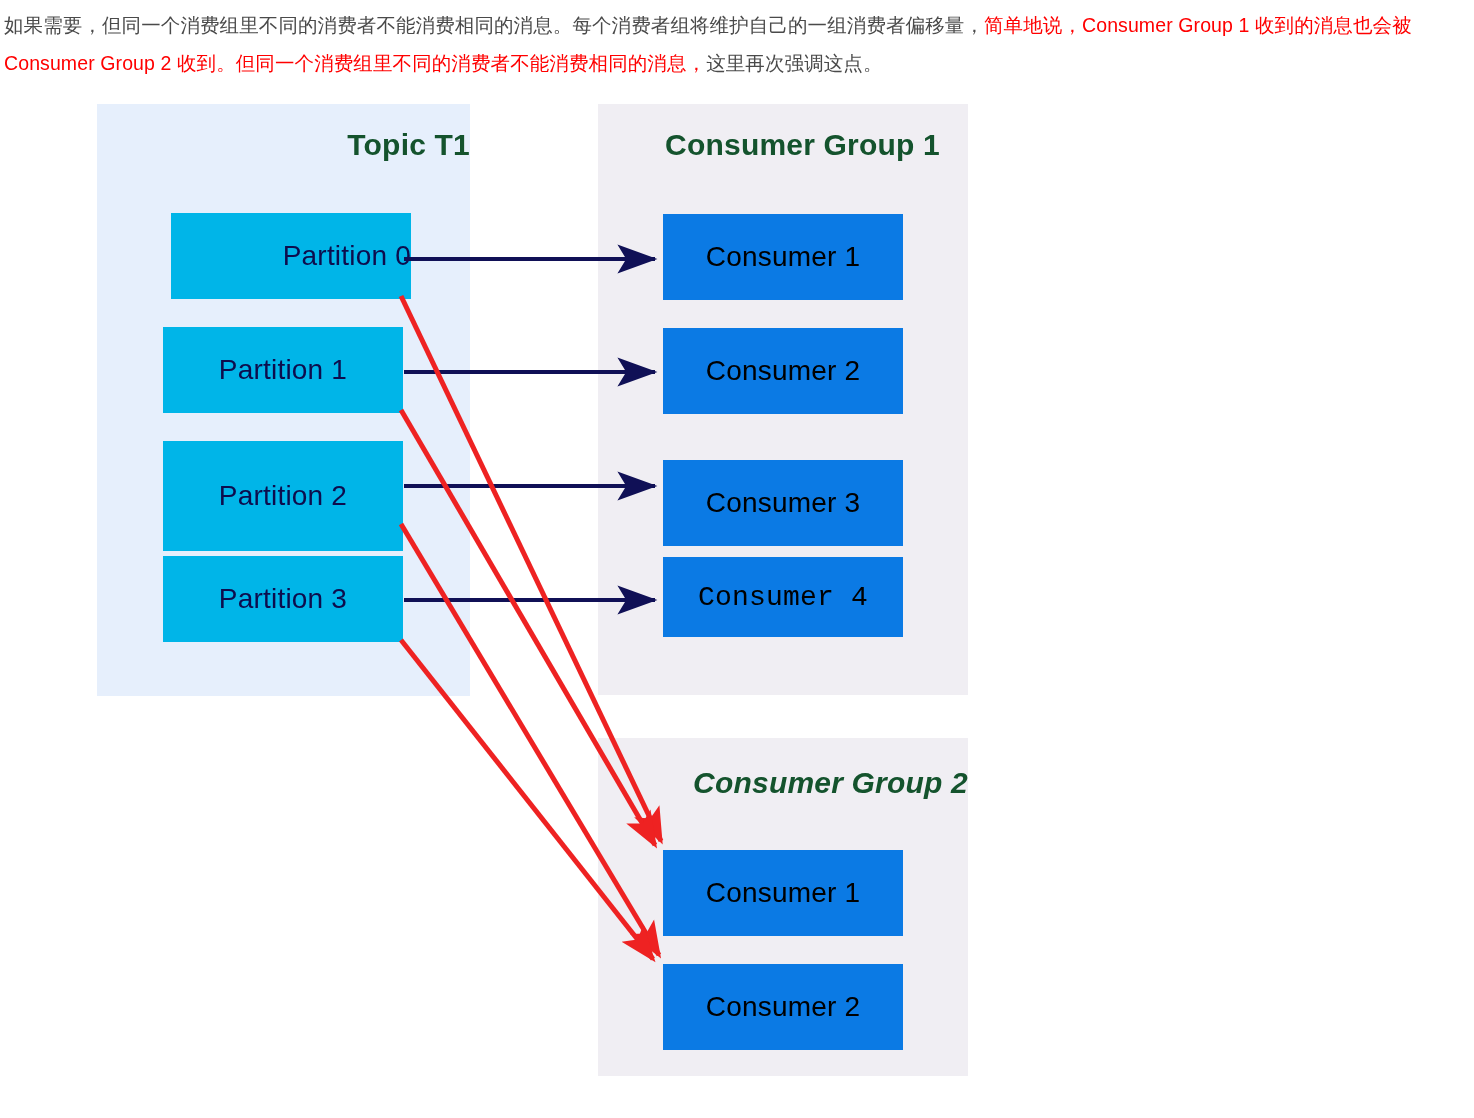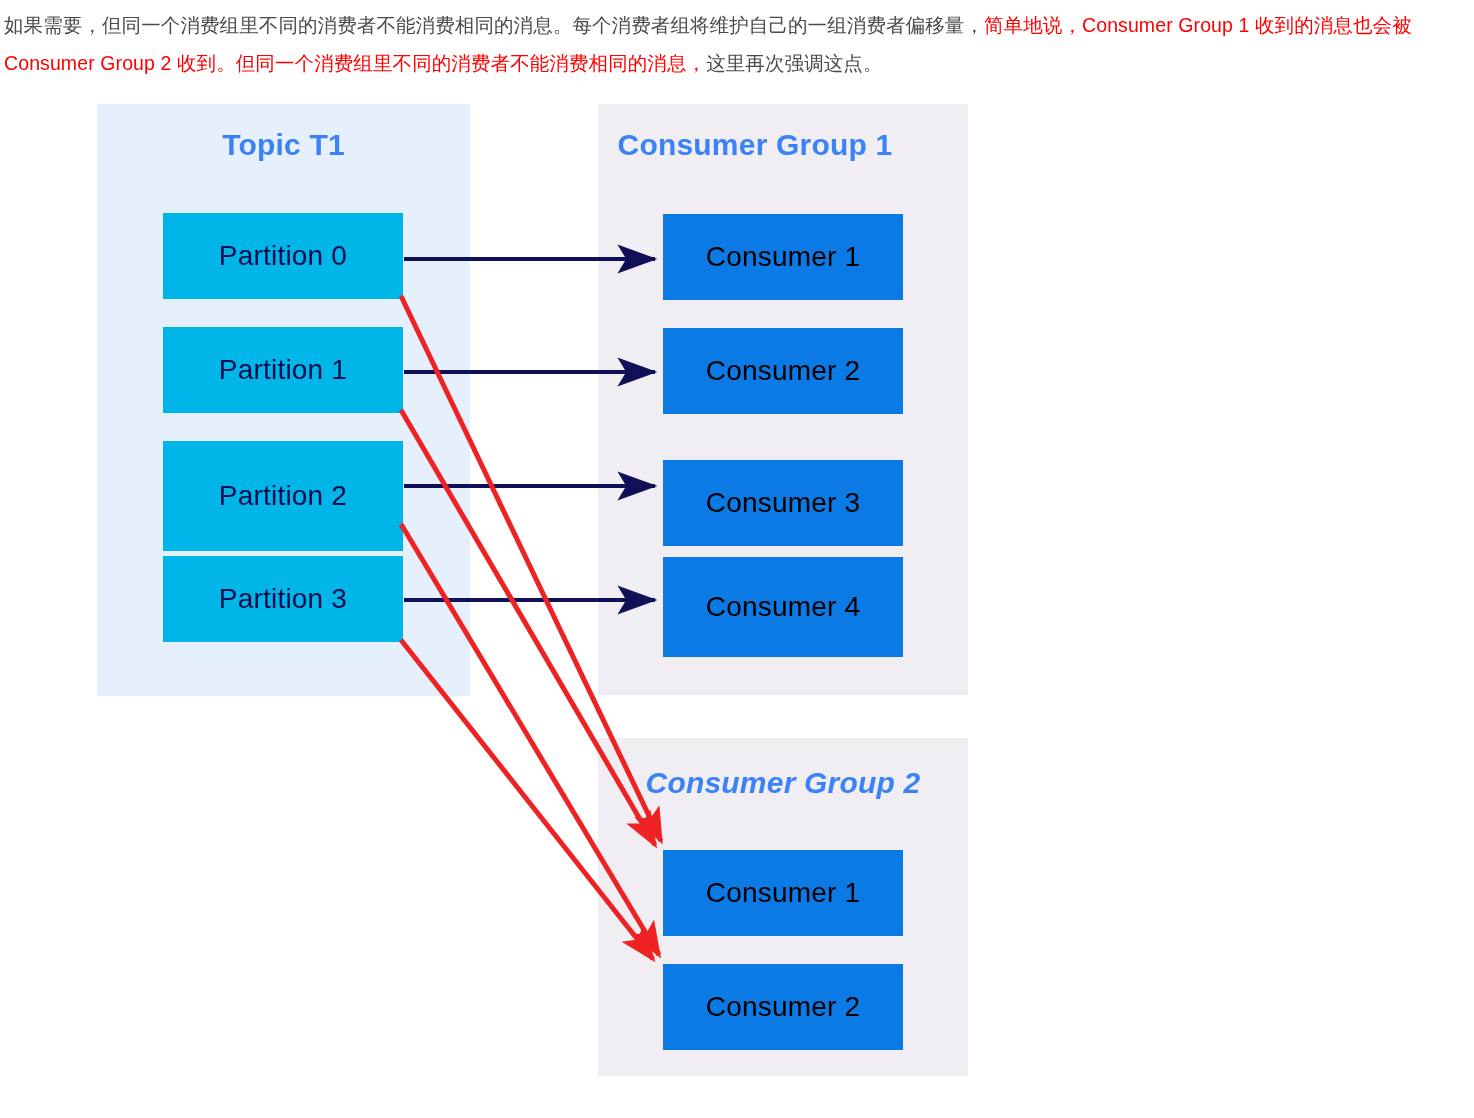--- a/index.html
+++ b/index.html
@@ -46,23 +46,23 @@
   }
   .panel-topic {
     background: #e6effc;
   }
   .panel-group {
     background: #f0eef3;
   }
   .panel-title {
     position: absolute;
     width: 100%;
-    text-align: center;
+    text-align: right;
     font-weight: bold;
-    color: #3b82f6;
+    color: #14532d;
     font-size: 30px;
     letter-spacing: 0.2px;
     white-space: nowrap;
   }
 
   .node {
     position: absolute;
     box-sizing: border-box;
     display: flex;
     align-items: center;
@@ -93,21 +93,21 @@
 </head>
 <body>
 
 <div id="caption"><span class="">如果需要，但同一个消费组里不同的消费者不能消费相同的消息。每个消费者组将维护自己的一组消费者偏移量，</span><span class="hl">简单地说，Consumer Group 1 收到的消息也会被Consumer Group 2 收到。但同一个消费组里不同的消费者不能消费相同的消息，</span><span class="">这里再次强调这点。</span></div>
 
 <div id="diagram">
 
   <div id="panels">
       <div class="panel panel-topic" style="left: 97px; top: 104px; width: 373px; height: 592px;"></div>
       <div class="panel-title" style="left: 97px; top: 128px; width: 373px; position: absolute;">Topic T1</div>
-      <div class="node node-partition" style="left: 163px; top: 213px; width: 240px; height: 86px;">
+      <div class="node node-partition" style="left: 171px; top: 213px; width: 240px; height: 86px; justify-content: flex-end;">
         <span>Partition 0</span>
       </div>
       <div class="node node-partition" style="left: 163px; top: 327px; width: 240px; height: 86px;">
         <span>Partition 1</span>
       </div>
       <div class="node node-partition" style="left: 163px; top: 441px; width: 240px; height: 110px;">
         <span>Partition 2</span>
       </div>
       <div class="node node-partition" style="left: 163px; top: 556px; width: 240px; height: 86px;">
         <span>Partition 3</span>
@@ -116,21 +116,21 @@
       <div class="panel-title" style="left: 570px; top: 128px; width: 370px; position: absolute;">Consumer Group 1</div>
       <div class="node node-consumer" style="left: 663px; top: 214px; width: 240px; height: 86px;">
         <span>Consumer 1</span>
       </div>
       <div class="node node-consumer" style="left: 663px; top: 328px; width: 240px; height: 86px;">
         <span>Consumer 2</span>
       </div>
       <div class="node node-consumer" style="left: 663px; top: 442px; width: 240px; height: 86px; margin-top: 18px;">
         <span>Consumer 3</span>
       </div>
-      <div class="node node-consumer" style="left: 663px; top: 557px; width: 240px; height: 100px;">
+      <div class="node node-consumer" style="left: 663px; top: 557px; width: 240px; height: 80px; font-family: Liberation Mono, monospace;">
         <span>Consumer 4</span>
       </div>
       <div class="panel panel-group" style="left: 598px; top: 738px; width: 370px; height: 338px;"></div>
       <div class="panel-title" style="left: 598px; top: 766px; width: 370px; position: absolute; font-style: italic;">Consumer Group 2</div>
       <div class="node node-consumer" style="left: 663px; top: 850px; width: 240px; height: 86px;">
         <span>Consumer 1</span>
       </div>
       <div class="node node-consumer" style="left: 663px; top: 964px; width: 240px; height: 86px;">
         <span>Consumer 2</span>
       </div>

